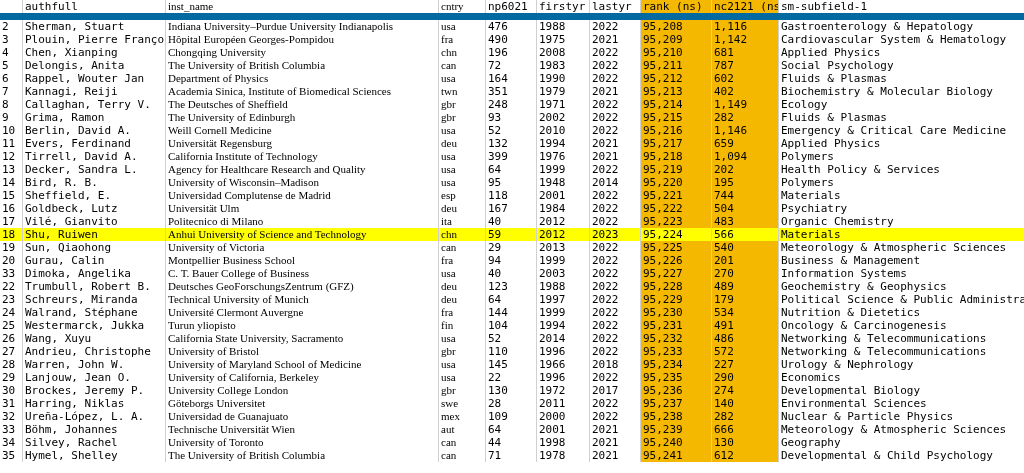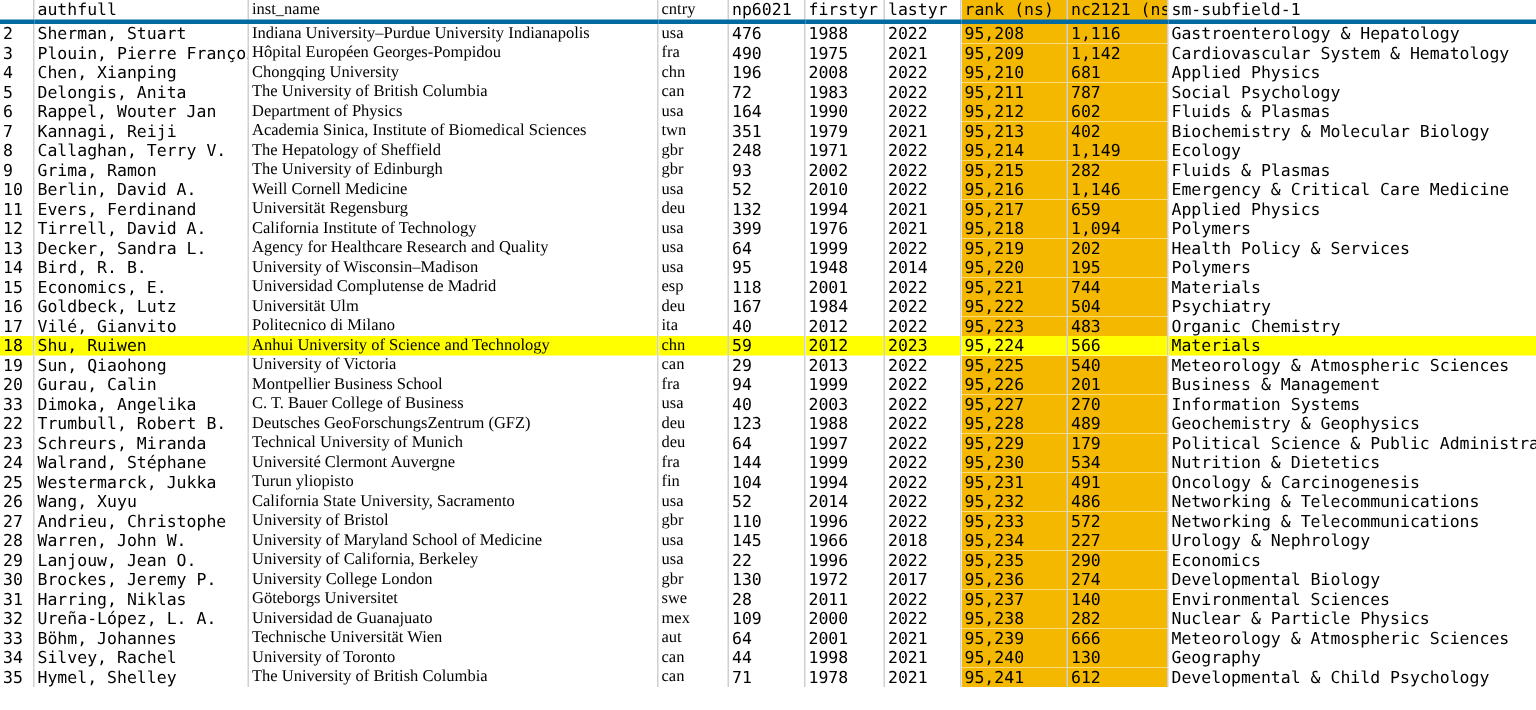--- a/index.html
+++ b/index.html
@@ -37,21 +37,21 @@
   td.rownum {
     width: 18px;
     text-align: right;
     padding-right: 3px;
     color: #000000;
     background: #ffffff;
     border-right: 1px solid #c8c8c8;
     font-size: 10px;
   }
   tr.header td {
-    border-bottom: 3px solid #0369a1;
+    border-bottom: 7px solid #0369a1;
   }
   
   .c-authfull   { width: 138px; }
   .c-inst       { width: 268px; font-family: Liberation Serif, serif; }
   .c-cntry      { width: 42px; font-family: Liberation Serif, serif; }
   .c-np6021     { width: 46px; text-align: right; }
   .c-firstyr    { width: 48px; text-align: right; }
   .c-lastyr     { width: 46px; text-align: right; }
   .c-rank       { width: 66px; text-align: right; }
   .c-nc2121     { width: 62px; text-align: right; }
@@ -153,21 +153,21 @@
         <td class="c-np6021">351</td>
         <td class="c-firstyr">1979</td>
         <td class="c-lastyr">2021</td>
         <td class="c-rank orange">95,213</td>
         <td class="c-nc2121 orange">402</td>
         <td class="c-subfield">Biochemistry &amp; Molecular Biology</td>
       </tr>
       <tr>
         <td class="rownum">8</td>
         <td class="c-authfull">Callaghan, Terry V.</td>
-        <td class="c-inst">The Hepatology of Sheffield</td>
+        <td class="c-inst">The Deutsches of Sheffield</td>
         <td class="c-cntry">gbr</td>
         <td class="c-np6021">248</td>
         <td class="c-firstyr">1971</td>
         <td class="c-lastyr">2022</td>
         <td class="c-rank orange">95,214</td>
         <td class="c-nc2121 orange">1,149</td>
         <td class="c-subfield">Ecology</td>
       </tr>
       <tr>
         <td class="rownum">9</td>
@@ -236,21 +236,21 @@
         <td class="c-cntry">usa</td>
         <td class="c-np6021">95</td>
         <td class="c-firstyr">1948</td>
         <td class="c-lastyr">2014</td>
         <td class="c-rank orange">95,220</td>
         <td class="c-nc2121 orange">195</td>
         <td class="c-subfield">Polymers</td>
       </tr>
       <tr>
         <td class="rownum">15</td>
-        <td class="c-authfull">Economics, E.</td>
+        <td class="c-authfull">Sheffield, E.</td>
         <td class="c-inst">Universidad Complutense de Madrid</td>
         <td class="c-cntry">esp</td>
         <td class="c-np6021">118</td>
         <td class="c-firstyr">2001</td>
         <td class="c-lastyr">2022</td>
         <td class="c-rank orange">95,221</td>
         <td class="c-nc2121 orange">744</td>
         <td class="c-subfield">Materials</td>
       </tr>
       <tr>

